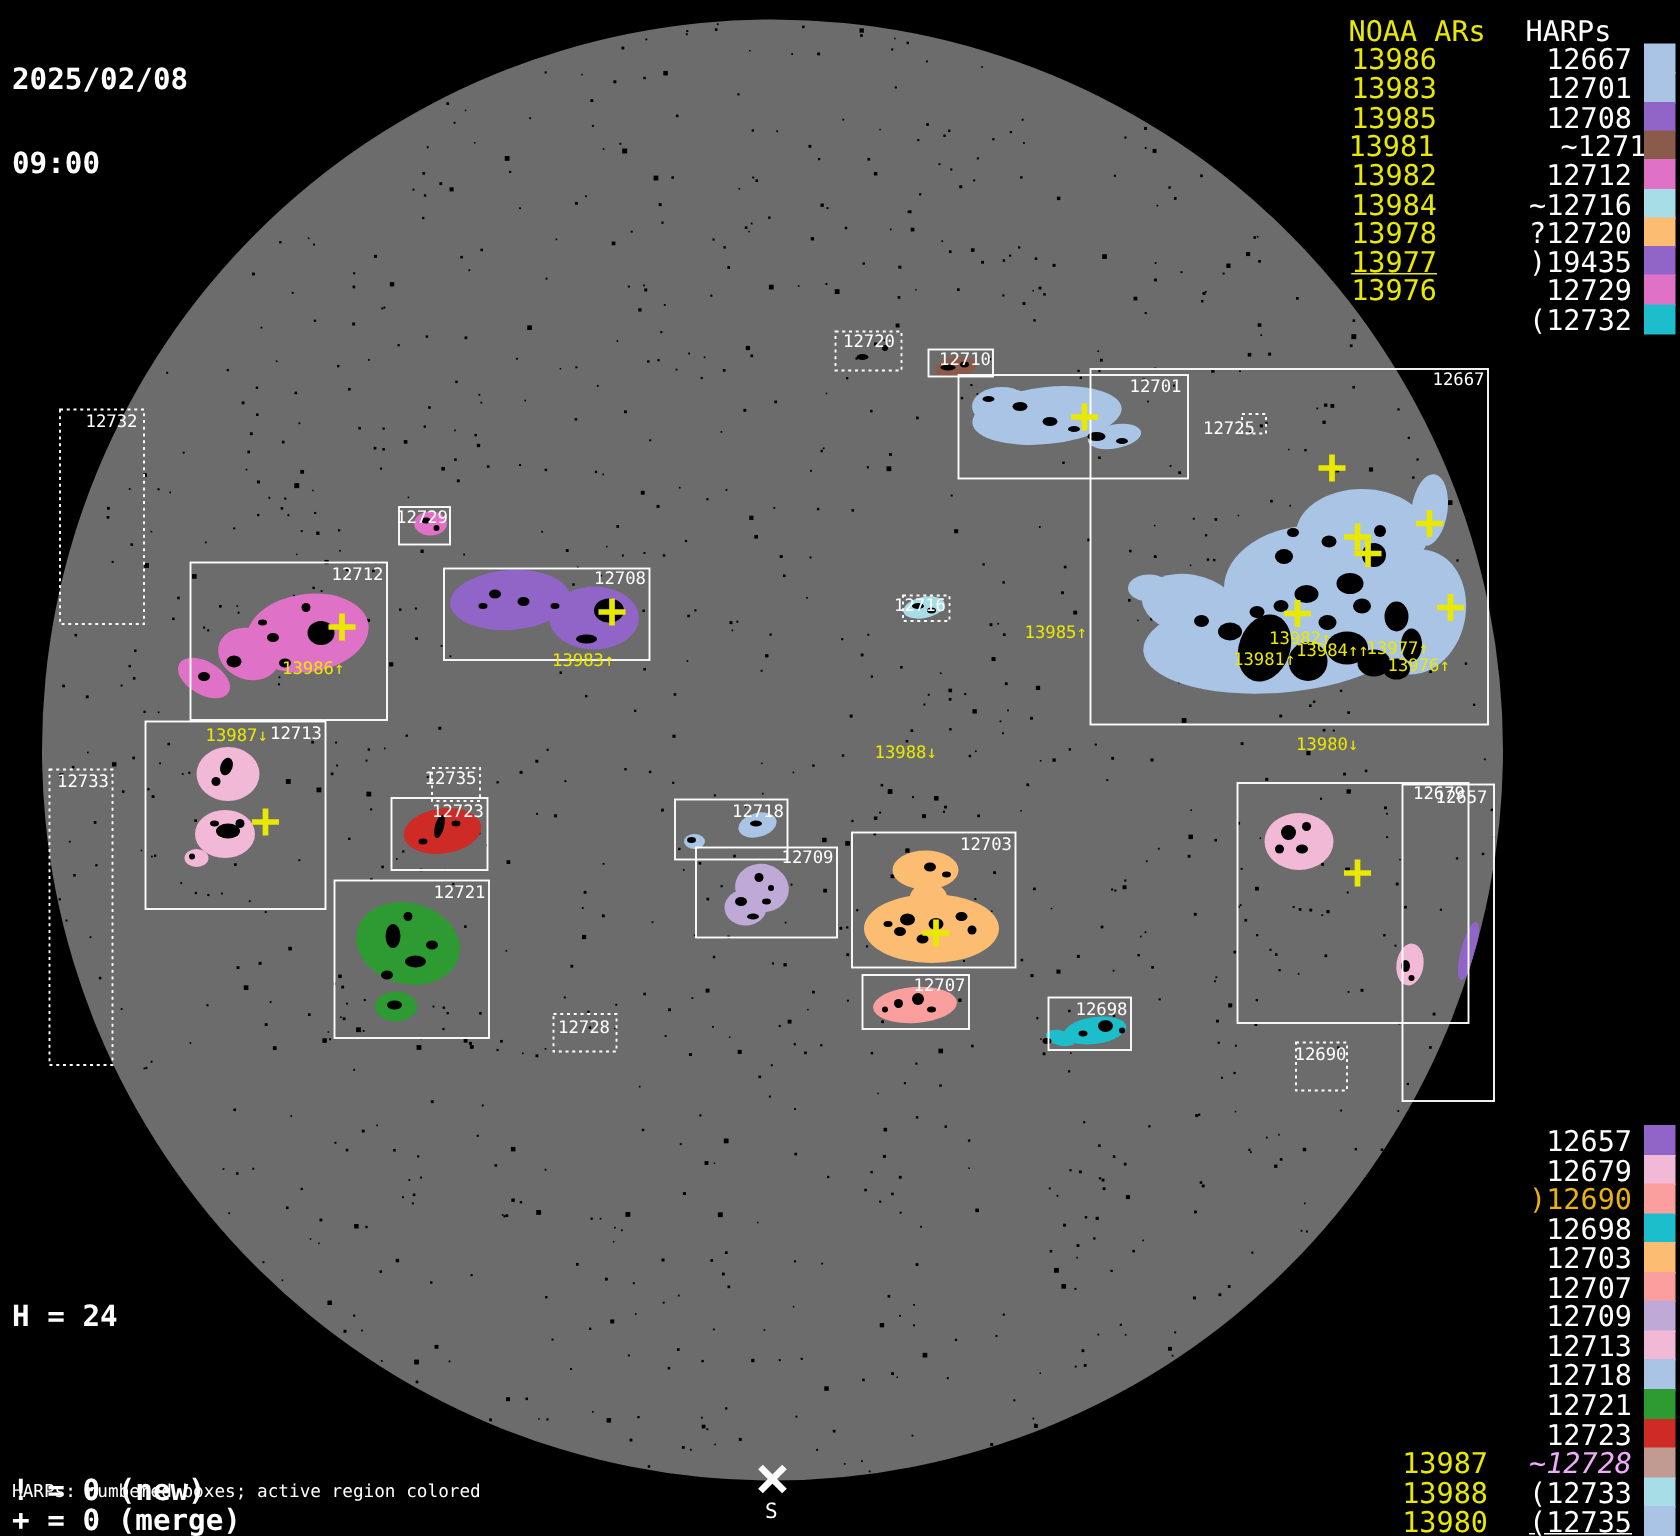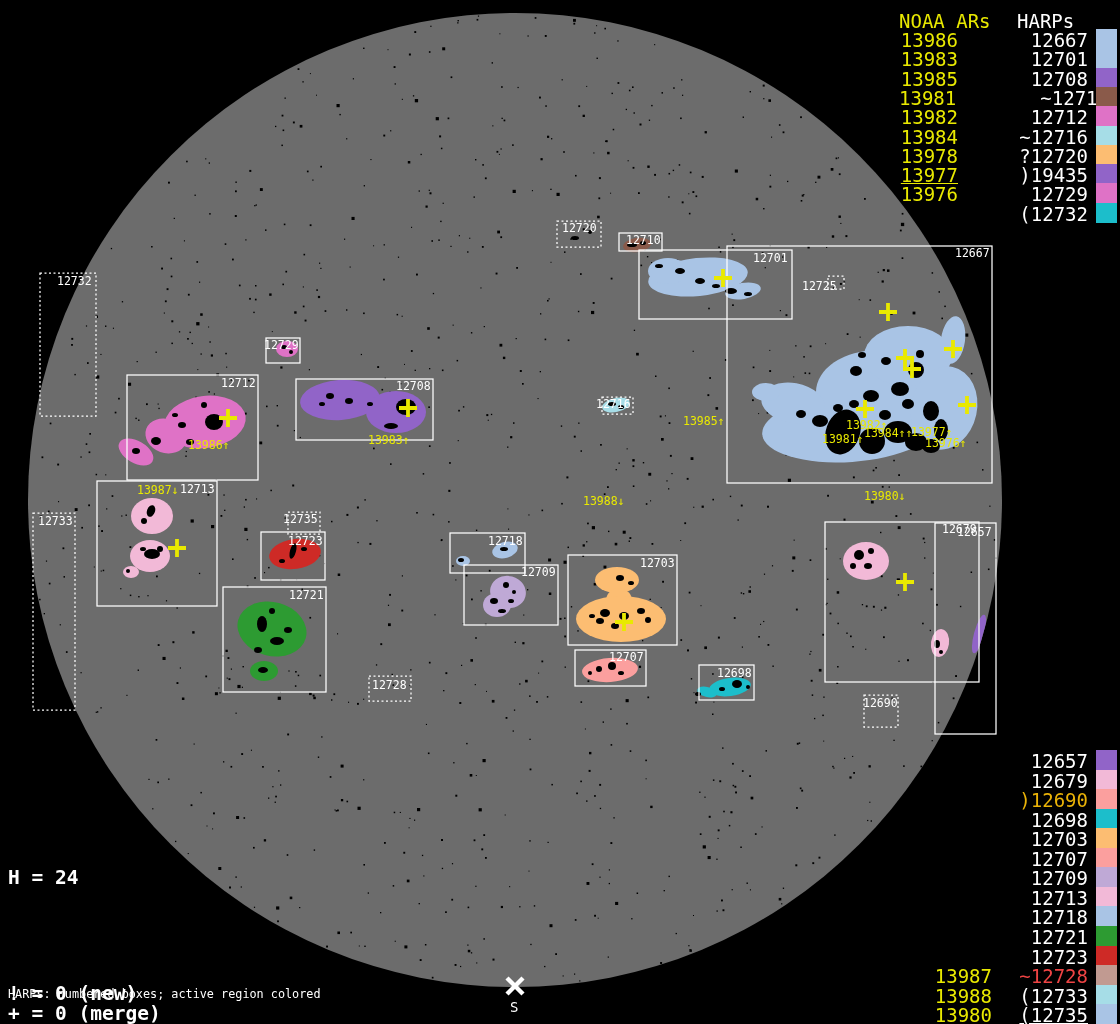--- a/index.html
+++ b/index.html
@@ -1315,20 +1315,22 @@
       <text x="864" y="500" fill="#e9e900" font-size="11.5">13980↓</text>
       <text x="188" y="449" fill="#e9e900" font-size="11.5">13986↑</text>
       <text x="368" y="444" fill="#e9e900" font-size="11.5">13983↑</text>
       <text x="137" y="494" fill="#e9e900" font-size="11.5">13987↓</text>
       <text x="583" y="505" fill="#e9e900" font-size="11.5">13988↓</text>
       <path d="M507 978L523 994M523 978L507 994" stroke="#fff" stroke-width="4.4" fill="none"></path>
       <text x="510" y="1012" fill="#fff" font-size="14">S</text>
     </svg>
 
   <div id="title" class="abs">
+    <div>2025/02/08</div>
+    <div>09:00</div>
   </div>
 
   <span class="abs legend" style="left:899px;top:11px;color:#e9e900;">NOAA ARs</span>
   <span class="abs legend" style="left:1017px;top:11px;color:#ffffff;">HARPs</span>
 
   <div id="legend-top">
       <span class="lcell" style="left: 899px; top: 30px; width: 59px; text-align: right; color: rgb(233, 233, 0);">13986</span>
       <span class="lcell" style="left: 955px; top: 30px; width: 133px; text-align: right; color: rgb(255, 255, 255);">12667</span>
       <span class="lswatch" style="left: 1096px; top: 29px; height: 20.3px; background: rgb(169, 196, 229);"></span>
       <span class="lcell" style="left: 899px; top: 49.3px; width: 59px; text-align: right; color: rgb(233, 233, 0);">13983</span>
@@ -1375,21 +1377,21 @@
       <span class="lswatch" style="left: 1096px; top: 867.3px; height: 20.55px; background: rgb(191, 169, 214);"></span>
       <span class="lcell" style="left: 955px; top: 887.85px; width: 133px; text-align: right; color: rgb(255, 255, 255);">12713</span>
       <span class="lswatch" style="left: 1096px; top: 886.85px; height: 20.55px; background: rgb(242, 185, 215);"></span>
       <span class="lcell" style="left: 955px; top: 907.4px; width: 133px; text-align: right; color: rgb(255, 255, 255);">12718</span>
       <span class="lswatch" style="left: 1096px; top: 906.4px; height: 20.55px; background: rgb(169, 196, 229);"></span>
       <span class="lcell" style="left: 955px; top: 926.95px; width: 133px; text-align: right; color: rgb(255, 255, 255);">12721</span>
       <span class="lswatch" style="left: 1096px; top: 925.95px; height: 20.55px; background: rgb(45, 155, 50);"></span>
       <span class="lcell" style="left: 955px; top: 946.5px; width: 133px; text-align: right; color: rgb(255, 255, 255);">12723</span>
       <span class="lswatch" style="left: 1096px; top: 945.5px; height: 20.55px; background: rgb(206, 42, 38);"></span>
       <span class="lcell" style="left: 920px; top: 966.05px; width: 72px; text-align: right; color: rgb(233, 233, 0);">13987</span>
-      <span class="lcell" style="left: 955px; top: 966.05px; width: 133px; text-align: right; color: #ef4444;">~12728</span>
+      <span class="lcell" style="left: 955px; top: 966.05px; width: 133px; text-align: right; color: #f0abfc; font-style: italic;">~12728</span>
       <span class="lswatch" style="left: 1096px; top: 965.05px; height: 20.55px; background: rgb(193, 154, 145);"></span>
       <span class="lcell" style="left: 920px; top: 985.6px; width: 72px; text-align: right; color: rgb(233, 233, 0);">13988</span>
       <span class="lcell" style="left: 955px; top: 985.6px; width: 133px; text-align: right; color: rgb(255, 255, 255);">(12733</span>
       <span class="lswatch" style="left: 1096px; top: 984.6px; height: 20.55px; background: rgb(166, 221, 231);"></span>
       <span class="lcell" style="left: 920px; top: 1005.15px; width: 72px; text-align: right; color: rgb(233, 233, 0);">13980</span>
       <span class="lcell" style="left: 955px; top: 1005.15px; width: 133px; text-align: right; color: rgb(255, 255, 255); text-decoration: underline;">(12735</span>
       <span class="lswatch" style="left: 1096px; top: 1004.15px; height: 20.55px; background: rgb(169, 196, 229);"></span>
     </div>
 
   <div id="stats" class="abs">

